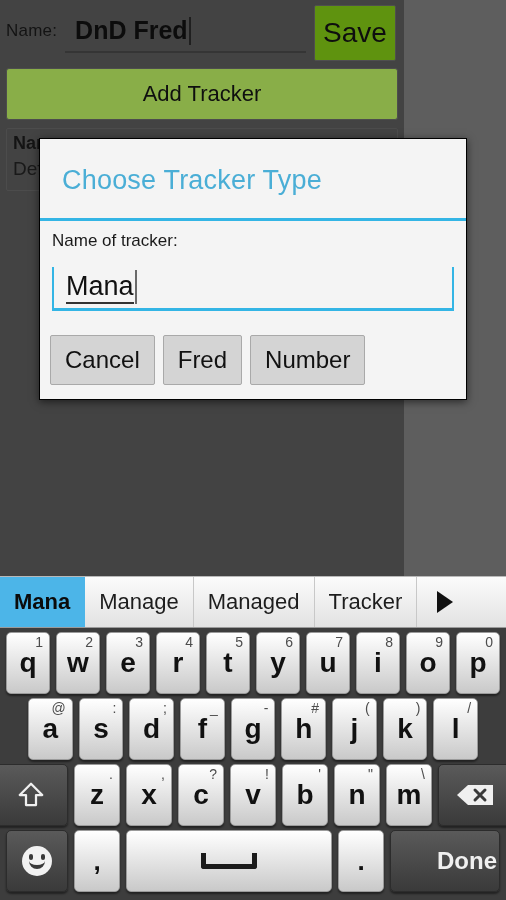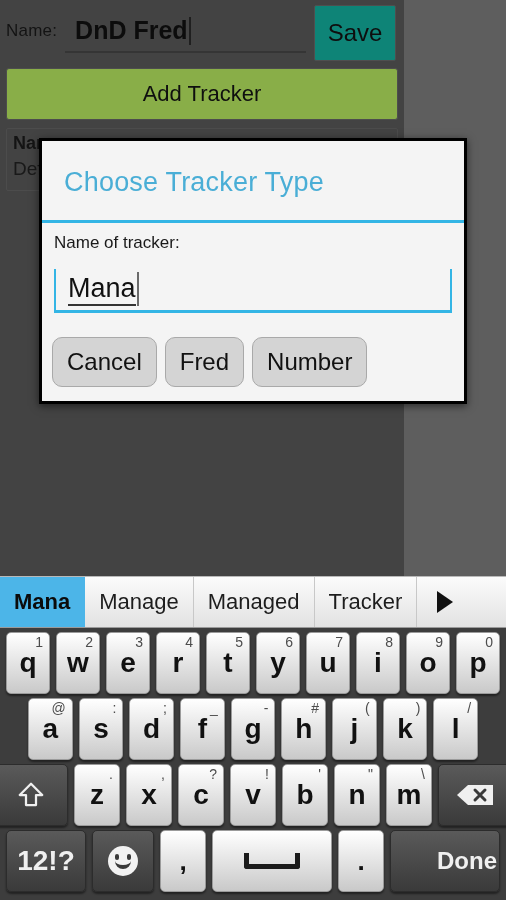--- a/index.html
+++ b/index.html
@@ -32,24 +32,24 @@
   }
   .name-field-text {
     font-size: 25px; color: #111; line-height: 30px; white-space: pre;
   }
   .caret-top {
     display: inline-block; width: 2px; height: 28px;
     background: #2c2c2c; vertical-align: -6px; margin-left: 1px;
   }
   .save-btn {
     width: 82px; height: 56px;
-    background: #14b8a6;
+    background: #84cc16;
     border: 1px solid #6e6e6e;
     border-radius: 2px;
-    color: #141414; font-size: 24px;
+    color: #141414; font-size: 28px;
     display: flex; align-items: center; justify-content: center;
   }
   .add-tracker {
     margin: 2px 6px 0 6px;
     height: 52px; border-radius: 3px;
     background: #bef264; border: 1px solid #6b6b6b;
     display: flex; align-items: center; justify-content: center;
     color: #151515; font-size: 22px;
   }
   .tracker-card {
@@ -68,21 +68,21 @@
     margin-top: 4px;
   }
   .tracker-sub { font-size: 19px; color: #232323; }
 
   
   .scrim { position: absolute; inset: 0; background: rgba(0,0,0,0.28); }
   .dialog {
     position: absolute;
     left: 39px; top: 138px; width: 428px;
     background: #f4f4f4;
-    border: 3px solid #000000;
+    border: 1px solid #000000;
     box-shadow: 0 2px 8px rgba(0,0,0,.55);
   }
   .dialog-title {
     padding: 26px 22px 22px 22px;
     font-size: 27px; color: #4aaed6;
     letter-spacing: .2px;
   }
   .dialog-title-rule { height: 3px; background: #33b5e5; }
   .dialog-body { padding: 10px 12px 12px 12px; }
   .field-label { font-size: 17px; color: #1a1a1a; }
@@ -104,21 +104,21 @@
     display: inline-block; width: 2px; height: 34px;
     background: #6a6a6a; margin-left: 1px; vertical-align: bottom;
   }
   .dialog-buttons {
     display: flex; gap: 8px;
     padding: 12px 10px 14px 10px;
   }
   .dlg-btn {
     background: #d4d4d4;
     border: 1px solid #a9a9a9;
-    border-radius: 10px;
+    border-radius: 2px;
     padding: 8px 14px;
     min-height: 50px;
     font-size: 24px; color: #111;
     display: flex; align-items: center; justify-content: center;
   }
 
   
   .kb-wrap {
     position: absolute; left: 0; right: 0; bottom: 0;
     width: 506px;
@@ -393,21 +393,20 @@
           </div>
         <div class="key dark backspace">
           <svg width="40" height="26" viewBox="0 0 40 26">
             <path d="M13 3 L38 3 L38 23 L13 23 L2 13 Z" fill="#f0f0f0"></path>
             <path d="M20 8 L30 18 M30 8 L20 18" stroke="#3a3a3a" stroke-width="3" stroke-linecap="round"></path>
           </svg>
         </div>
       </div>
 
       <div class="krow row4">
-        <div class="key dark sym">12!?</div>
         <div class="key dark emoji">
           <div class="smiley">
               <div class="smiley-mouth"></div>
             </div>
         </div>
         <div class="key punct">,</div>
         <div class="key space">
           <div class="space-glyph"></div>
         </div>
         <div class="key punct">.</div>

